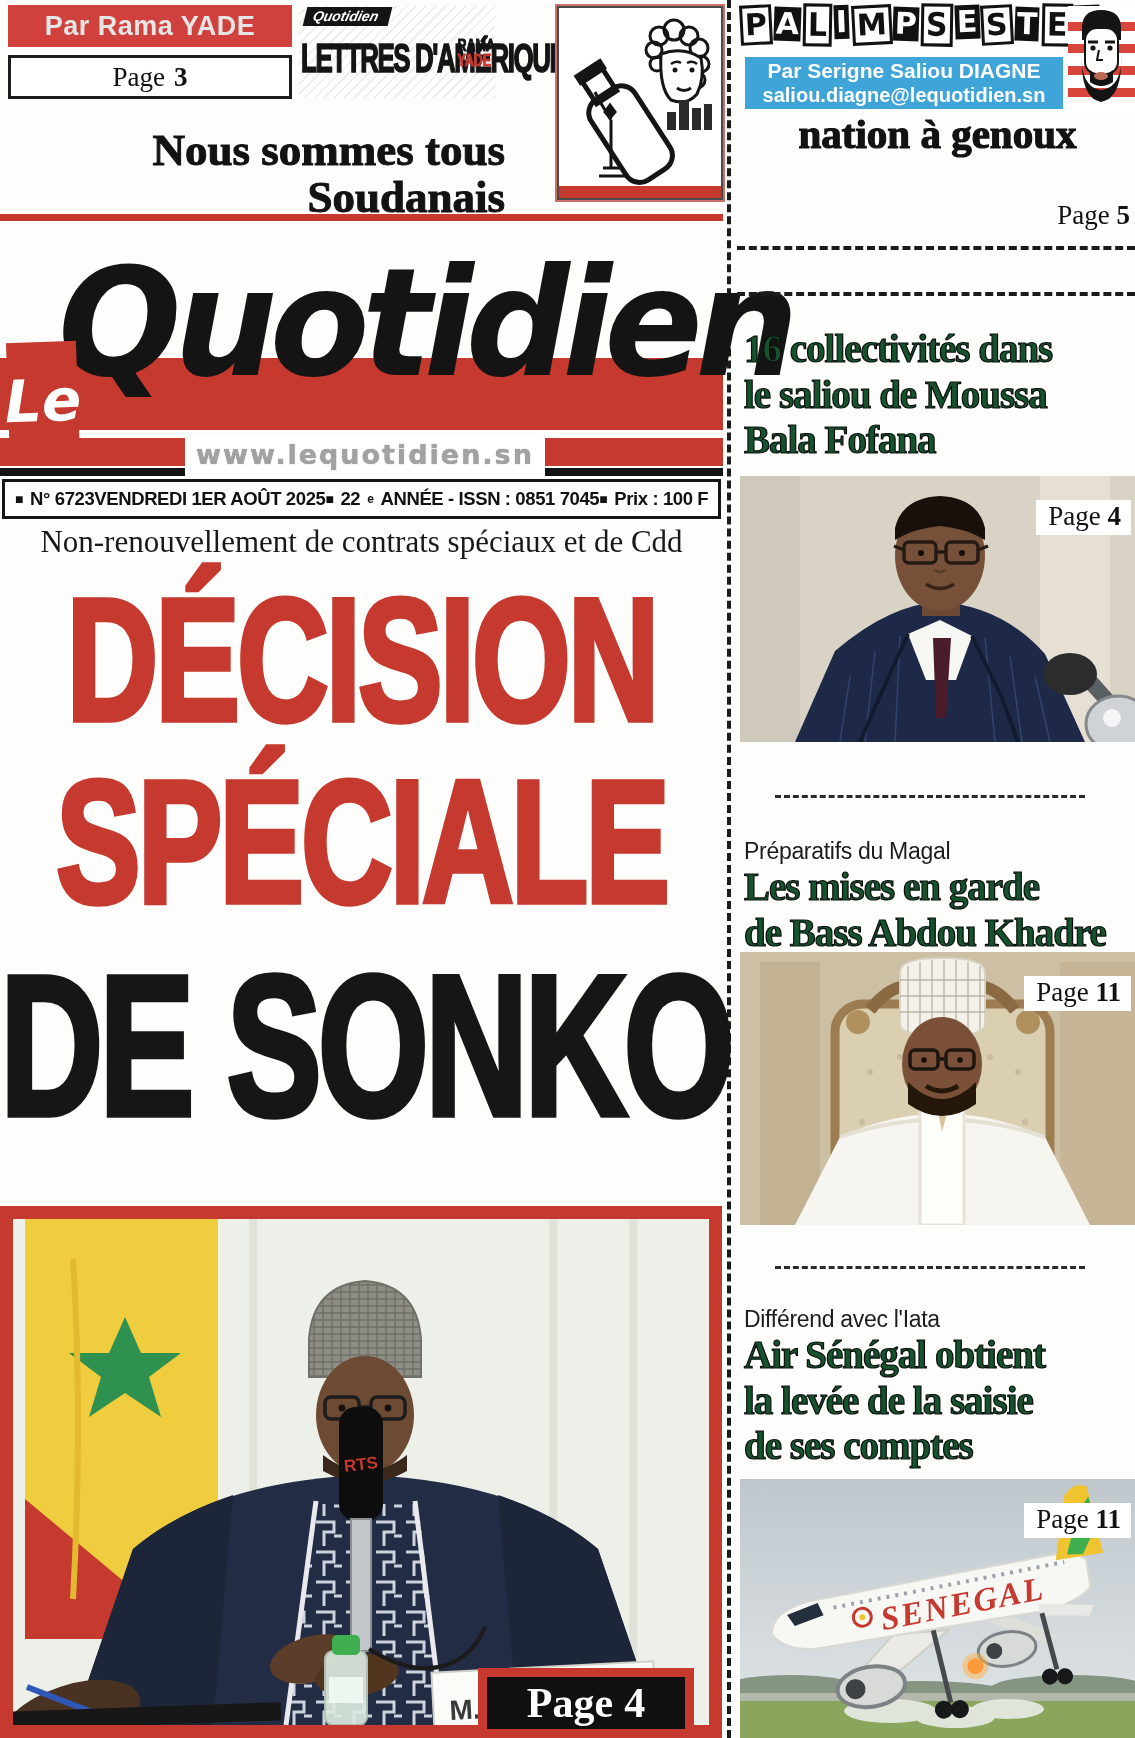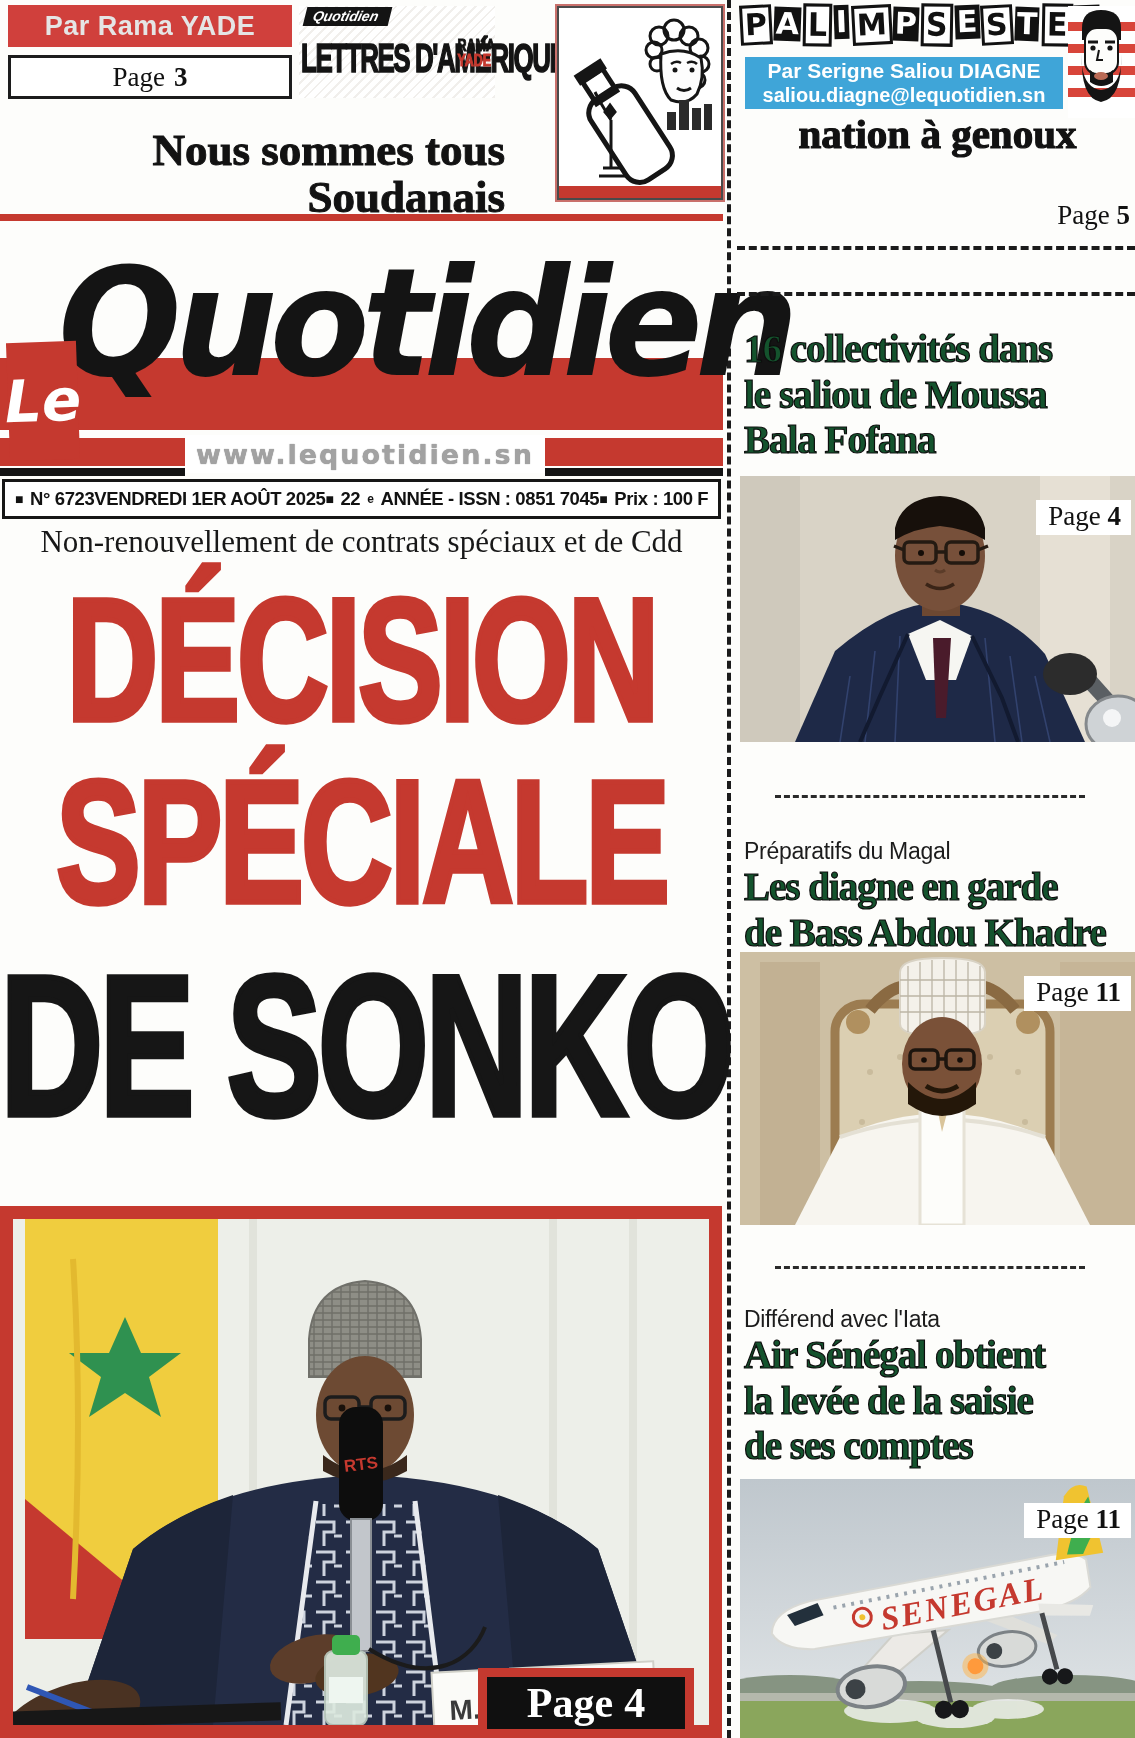--- a/index.html
+++ b/index.html
@@ -376,21 +376,21 @@
         <ellipse cx="378" cy="248" rx="32" ry="28" fill="#cfd3d6" stroke="#85898c" stroke-width="3"></ellipse>
         <circle cx="372" cy="242" r="9" fill="#f4f5f6"></circle>
       </g>
     </svg>
   </div>
 
   <div class="abs dash-short-1"></div>
 
   <div class="abs kicker a2-kicker">Préparatifs du Magal</div>
   <div class="abs rhead a2-head">
-    <div>Les diagne en garde</div>
+    <div>Les mises en garde</div>
     <div>de Bass Abdou Khadre</div>
   </div>
   <div class="abs photo photo2">
     <div class="plabel pageref">
       <span>Page</span>
       <b>11</b>
     </div>
     <svg width="395" height="273" viewBox="0 0 395 273">
       <rect width="395" height="273" fill="#cdbfa3"></rect>
       <rect x="20" y="10" width="60" height="263" fill="#c2b193"></rect>

